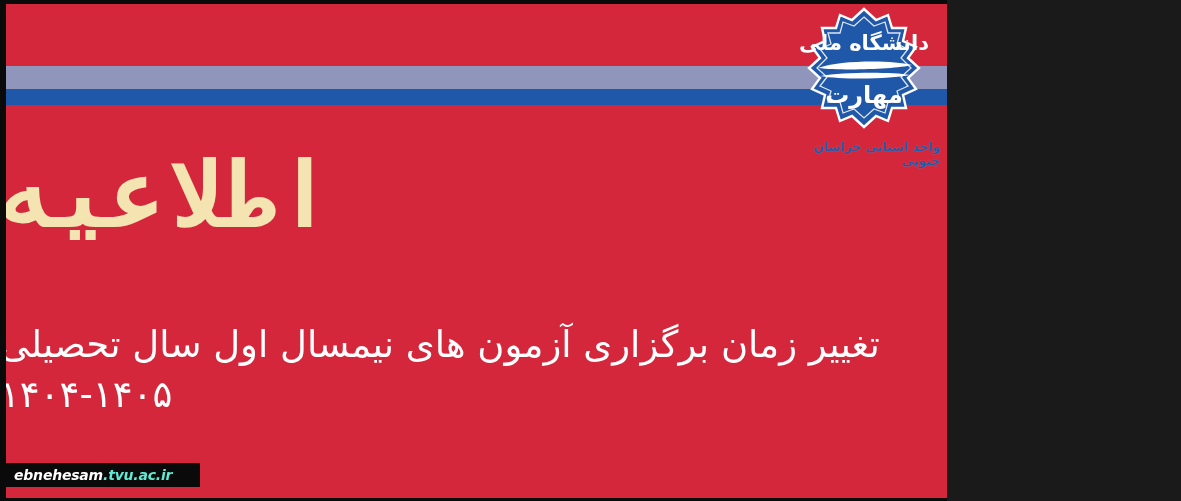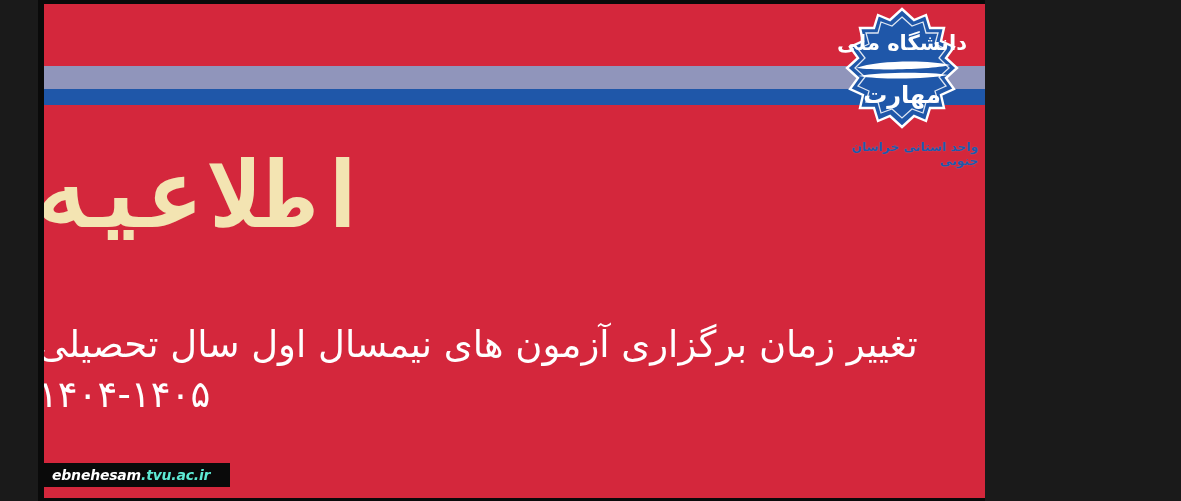--- a/index.html
+++ b/index.html
@@ -6,21 +6,20 @@
   html,body{
     background:#1a1a1a;
     font-family:"DejaVu Sans","Liberation Sans",sans-serif;
   }
   #poster{
     position:relative;
     width:947px;
     height:501px;
     background:#0a0a0a;
     overflow:hidden;
-    margin-left:38px;
   }
   
   .red-field{
     position:absolute;
     left:6px; top:4px;
     width:1175px; height:494px;
     background:#d4273c;
   }
   
   .bar{ position:absolute; }
@@ -123,21 +122,21 @@
     font-weight:normal;
     z-index:5;
   }
 
   
   .watermark{
     position:absolute;
     left:6px; top:463px;
     height:24px;
     background:#0a0a0a;
-    padding:0 20px 0 8px;
+    padding:0 28px 0 8px;
     display:flex;
     align-items:center;
     z-index:7;
   }
   .wm-a{
     color:#ffffff;
     font-style:italic;
     font-weight:bold;
     font-size:14px;
     letter-spacing:-.2px;

